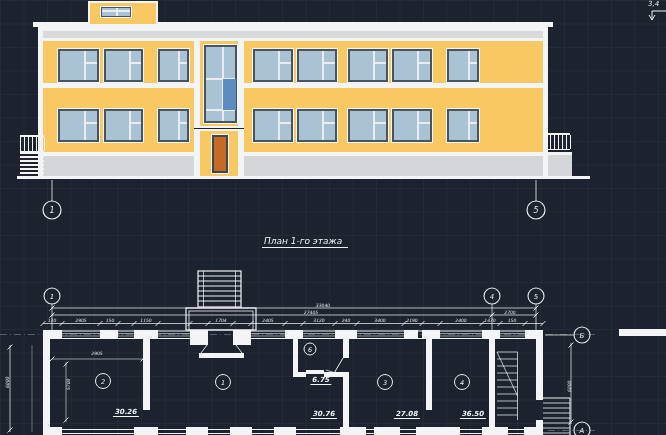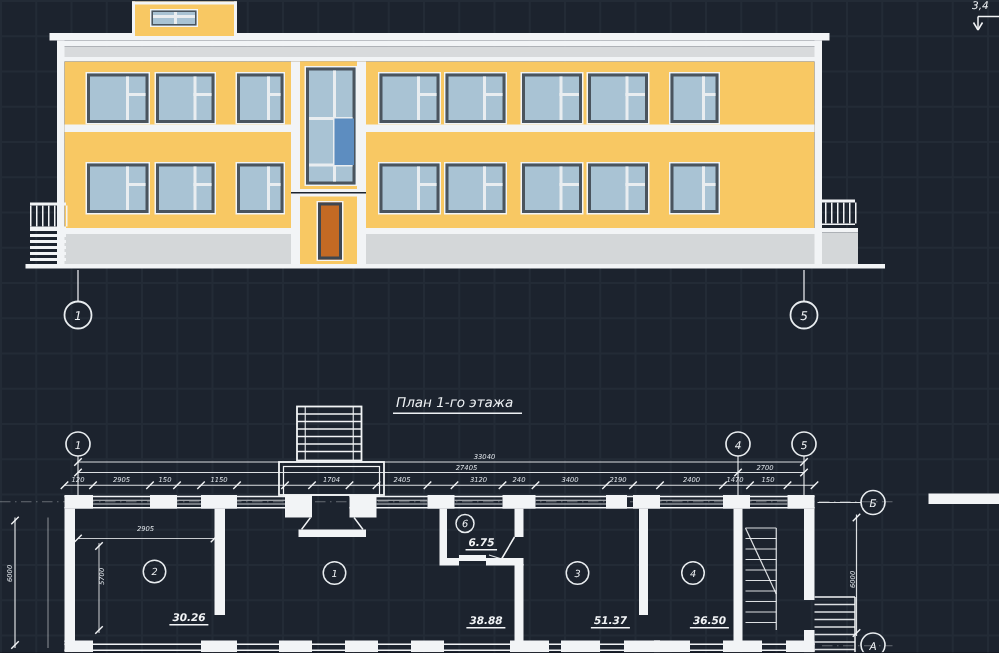--- a/index.html
+++ b/index.html
@@ -283,21 +283,21 @@
       <circle cx="223" cy="382" r="7.5" fill="none" stroke="#e8ecef" stroke-width="1"></circle>
       <text x="223" y="384.5" font-size="6.5" text-anchor="middle">1</text>
       <circle cx="310" cy="349" r="6" fill="none" stroke="#e8ecef" stroke-width="1"></circle>
       <text x="310" y="351.5" font-size="6.5" text-anchor="middle">6</text>
       <circle cx="385" cy="382" r="7.5" fill="none" stroke="#e8ecef" stroke-width="1"></circle>
       <text x="385" y="384.5" font-size="6.5" text-anchor="middle">3</text>
       <circle cx="462" cy="382" r="7.5" fill="none" stroke="#e8ecef" stroke-width="1"></circle>
       <text x="462" y="384.5" font-size="6.5" text-anchor="middle">4</text>
     </svg>
 
-  <div class="txt" style="left:262px;top:264px;font-size:9px;border-bottom:1px solid #eef1f4;padding:0 6px 1px 2px;">План 1-го этажа</div>
+  <div class="txt" style="left:262px;top:236px;font-size:9px;border-bottom:1px solid #eef1f4;padding:0 6px 1px 2px;">План 1-го этажа</div>
 
   <div class="txt" style="left:648px;top:0px;font-size:7px;">3,4</div>
 
   <div class="dimLbl" style="left:323px;top:302.5px;">33040</div>
   <div class="dimLbl" style="left:311px;top:309.5px;">27405</div>
   <div class="dimLbl" style="left:510px;top:309.5px;">2700</div>
 
   <div class="dimLbl" style="left:97px;top:351px;">2905</div>
   <div class="dimLbl rot" style="left:66px;top:390px;">5700</div>
   <div class="dimLbl rot" style="left:5px;top:388px;">6000</div>
@@ -406,17 +406,17 @@
     <div class="dimLbl" style="left: 221px; top: 317.5px;">1704</div>
     <div class="dimLbl" style="left: 268px; top: 317.5px;">2405</div>
     <div class="dimLbl" style="left: 319px; top: 317.5px;">3120</div>
     <div class="dimLbl" style="left: 346px; top: 317.5px;">240</div>
     <div class="dimLbl" style="left: 380px; top: 317.5px;">3400</div>
     <div class="dimLbl" style="left: 412px; top: 317.5px;">2190</div>
     <div class="dimLbl" style="left: 461px; top: 317.5px;">2400</div>
     <div class="dimLbl" style="left: 490px; top: 317.5px;">1470</div>
     <div class="dimLbl" style="left: 512px; top: 317.5px;">150</div>
     <div class="areaLbl" style="left: 126px; top: 408px;">30.26</div>
-    <div class="areaLbl" style="left: 324px; top: 410px;">38.88</div>
-    <div class="areaLbl" style="left: 321px; top: 358px;">6.75</div>
-    <div class="areaLbl" style="left: 407px; top: 410px;">51.37</div>
+    <div class="areaLbl" style="left: 324px; top: 410px;">30.76</div>
+    <div class="areaLbl" style="left: 321px; top: 376px;">6.75</div>
+    <div class="areaLbl" style="left: 407px; top: 410px;">27.08</div>
     <div class="areaLbl" style="left: 473px; top: 410px;">36.50</div>
   </div>
 
 </body></html>

